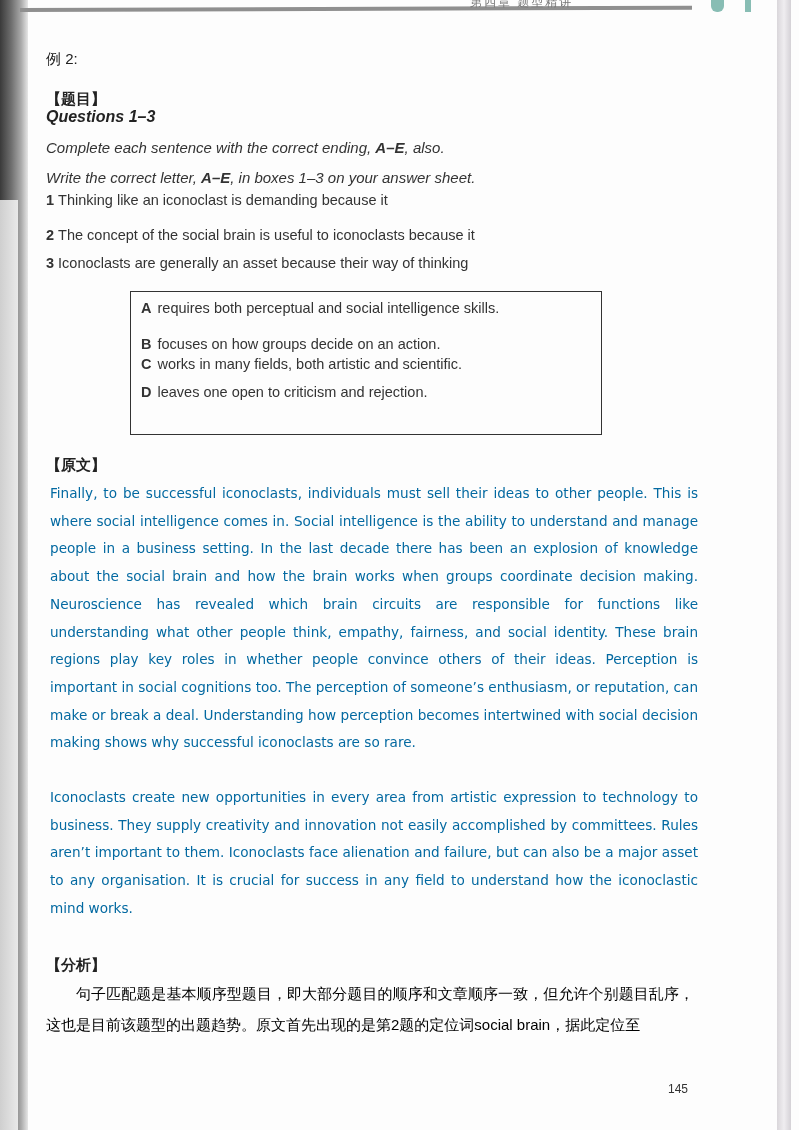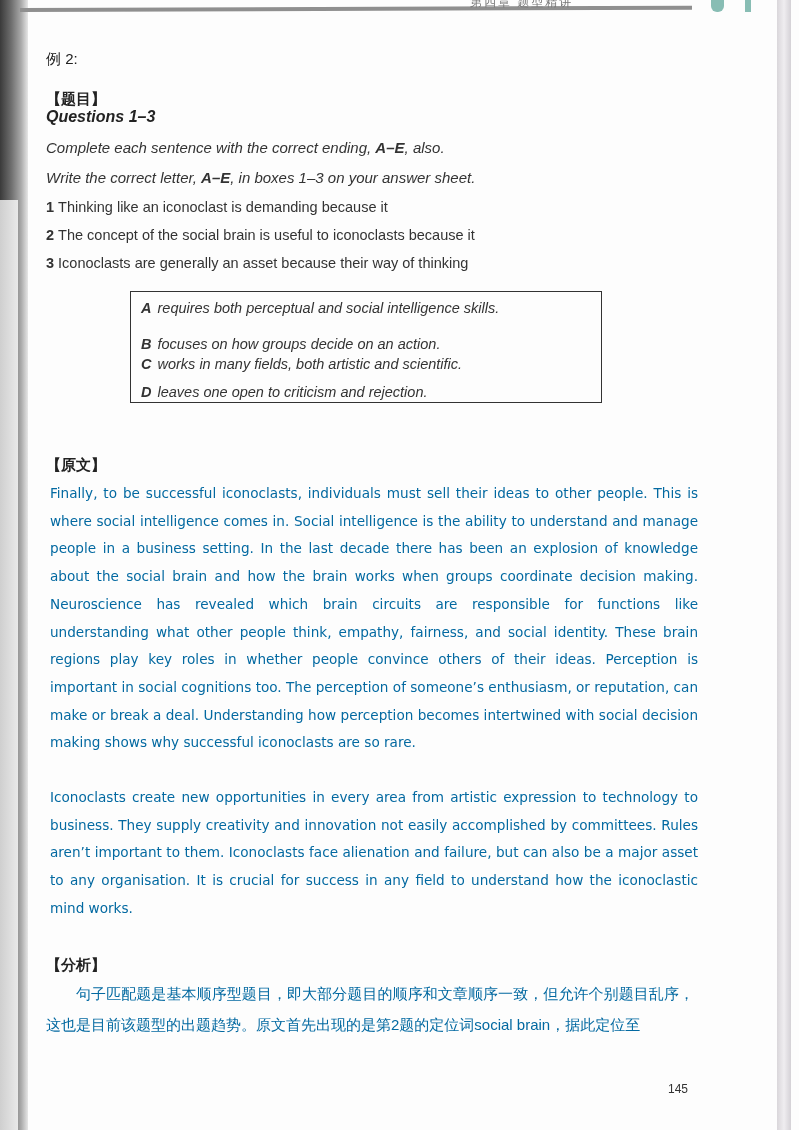--- a/index.html
+++ b/index.html
@@ -37,33 +37,33 @@
     .content { position: absolute; left: 46px; top: 0; width: 650px; }
     .h-example { position: absolute; top: 50px; font-weight: normal; font-size: 15px; color: #222; }
     .h-bracket { font-weight: bold; font-size: 15px; color: #222; position: absolute; }
     .q-title { position: absolute; top: 108px; font-weight: bold; font-style: italic; font-size: 16px; color: #222; }
     .instr { position: absolute; font-style: italic; font-size: 15px; color: #333; }
     .instr b { font-style: italic; }
     .qline { position: absolute; font-size: 14.5px; color: #333; }
     .qline .num { font-weight: bold; margin-right: 4px; }
 
     .endings-box {
-      position: absolute; left: 84px; top: 291px; width: 472px; height: 112px;
-      border: 1.5px solid #333; box-sizing: border-box; font-style: italic;
+      position: absolute; left: 84px; top: 291px; width: 472px; height: 144px;
+      border: 1.5px solid #333; box-sizing: border-box;
     }
     .ending { position: absolute; left: 10px; font-size: 14.5px; color: #333; white-space: nowrap; }
     .ending .letter { font-weight: bold; margin-right: 6px; }
 
     .passage {
       position: absolute; left: 4px; width: 648px; font-size: 14.5px; line-height: 27.7px;
       color: #0369a1; text-align: justify; font-family: "DejaVu Sans", sans-serif; font-size: 13.6px;
     }
     .analysis {
       position: absolute; left: 0; top: 978px; width: 648px; font-size: 15px; line-height: 31px;
-      color: #0369a1; text-indent: 2em; text-align: justify;
+      color: #000000; text-indent: 2em; text-align: justify;
     }
     .page-number { position: absolute; left: 668px; top: 1082px; font-size: 12px; color: #333; }
   </style>
 </head>
 <body>
 
 <div class="spine"></div>
 <div class="spine-lower"></div>
 <div class="right-edge"></div>
 <div class="header-rule"></div>
@@ -76,21 +76,21 @@
   <div class="h-bracket" style="top:90px;">【题目】</div>
   <div class="q-title">Questions 1–3</div>
 
   <div class="instr" style="top:139px;">
     <span>Complete each sentence with the correct ending, </span><b>A–E</b><span>, also.</span>
   </div>
   <div class="instr" style="top:169px;">
     <span>Write the correct letter, </span><b>A–E</b><span>, in boxes 1–3 on your answer sheet.</span>
   </div>
 
-  <div class="qline" style="top:199px;text-align:right;">
+  <div class="qline" style="top:192px;text-align:right;">
     <span class="num">1</span><span>Thinking like an iconoclast is demanding because it</span>
   </div>
   <div class="qline" style="top:227px;">
     <span class="num">2</span><span>The concept of the social brain is useful to iconoclasts because it</span>
   </div>
   <div class="qline" style="top:255px;">
     <span class="num">3</span><span>Iconoclasts are generally an asset because their way of thinking</span>
   </div>
 
   <div class="endings-box">

